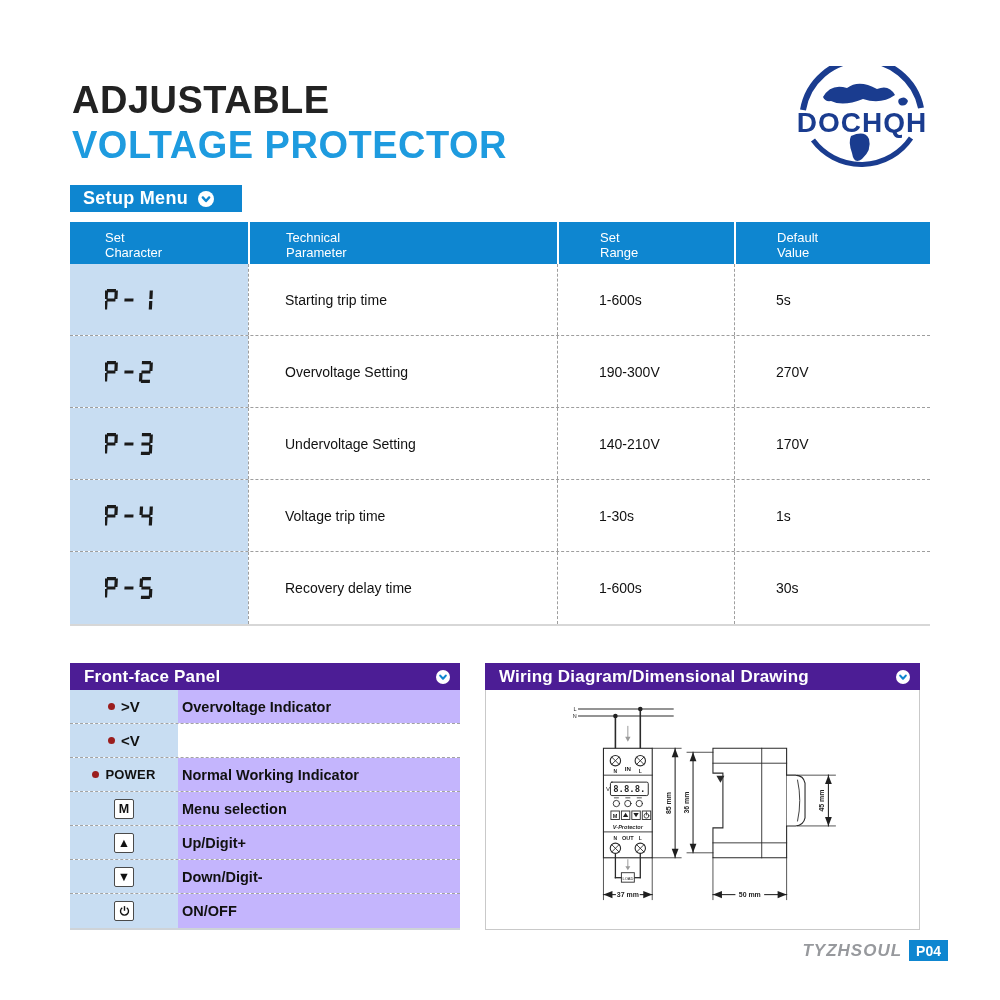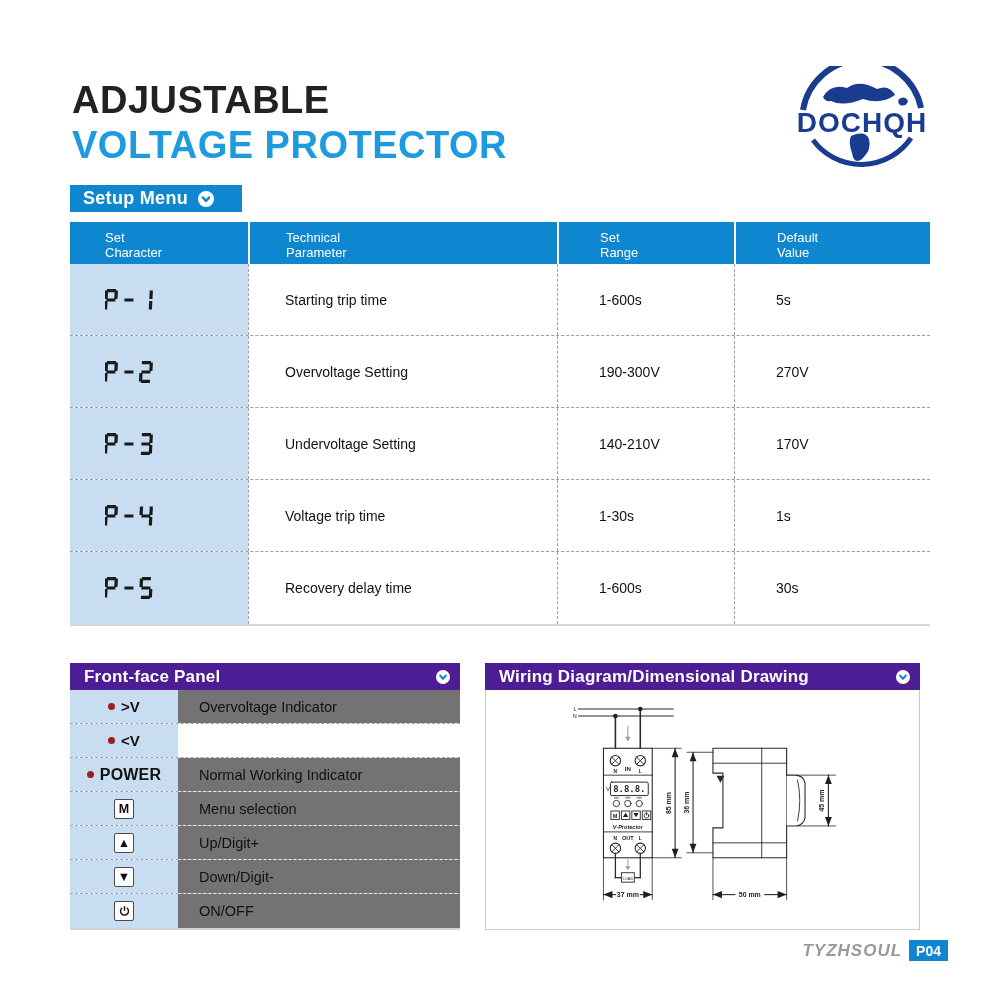--- a/index.html
+++ b/index.html
@@ -37,24 +37,24 @@
   
   .panel-head { height:27px; background:#4c1d95; display:flex; align-items:center; padding:0 10px 0 14px; }
   .panel-title { color:#fff; font-size:17px; font-weight:700; letter-spacing:.2px; flex:1; }
   .chev.sm { width:14px; height:14px; margin-left:6px; }
 
   .front-panel { position:absolute; left:70px; top:663px; width:390px; }
   .fp-body { border-bottom:2px solid #ced3d8; }
   .fp-row { display:grid; grid-template-columns:108px 282px; height:34px; }
   .fp-row:not(:last-child) { border-bottom:1px dashed #a3a3a3; }
   .fp-sym { background:#c8ddf2; display:flex; align-items:center; justify-content:center; gap:6px; }
-  .fp-lab { background:#737373; display:flex; align-items:center; padding-left:21px; font-size:14.5px; color:#111; }
+  .fp-lab { background:#c4b5fd; display:flex; align-items:center; padding-left:4px; font-size:14.5px; color:#111;font-weight:bold; }
   .led-dot { width:7px; height:7px; border-radius:50%; background:#9b1e1e; display:inline-block; }
   .led-txt { font-size:15px; font-weight:700; color:#111; letter-spacing:.2px; }
-  .led-txt.small { font-size:16px; }
+  .led-txt.small { font-size:13px; }
   .fp-btn { width:20px; height:20px; border:1.6px solid #4a4a4a; border-radius:2px;
             display:flex; align-items:center; justify-content:center;
             font-size:12.5px; font-weight:700; color:#111; background:#fff; }
 
   .wiring { position:absolute; left:485px; top:663px; width:435px; }
   .wire-body { height:240px; background:#fff; border:1px solid #c9c9c9; border-top:none; }
   .wire-body svg { display:block; }
 
   
   .footer { position:absolute; top:940px; right:52px; display:flex; align-items:center; gap:7px; }

